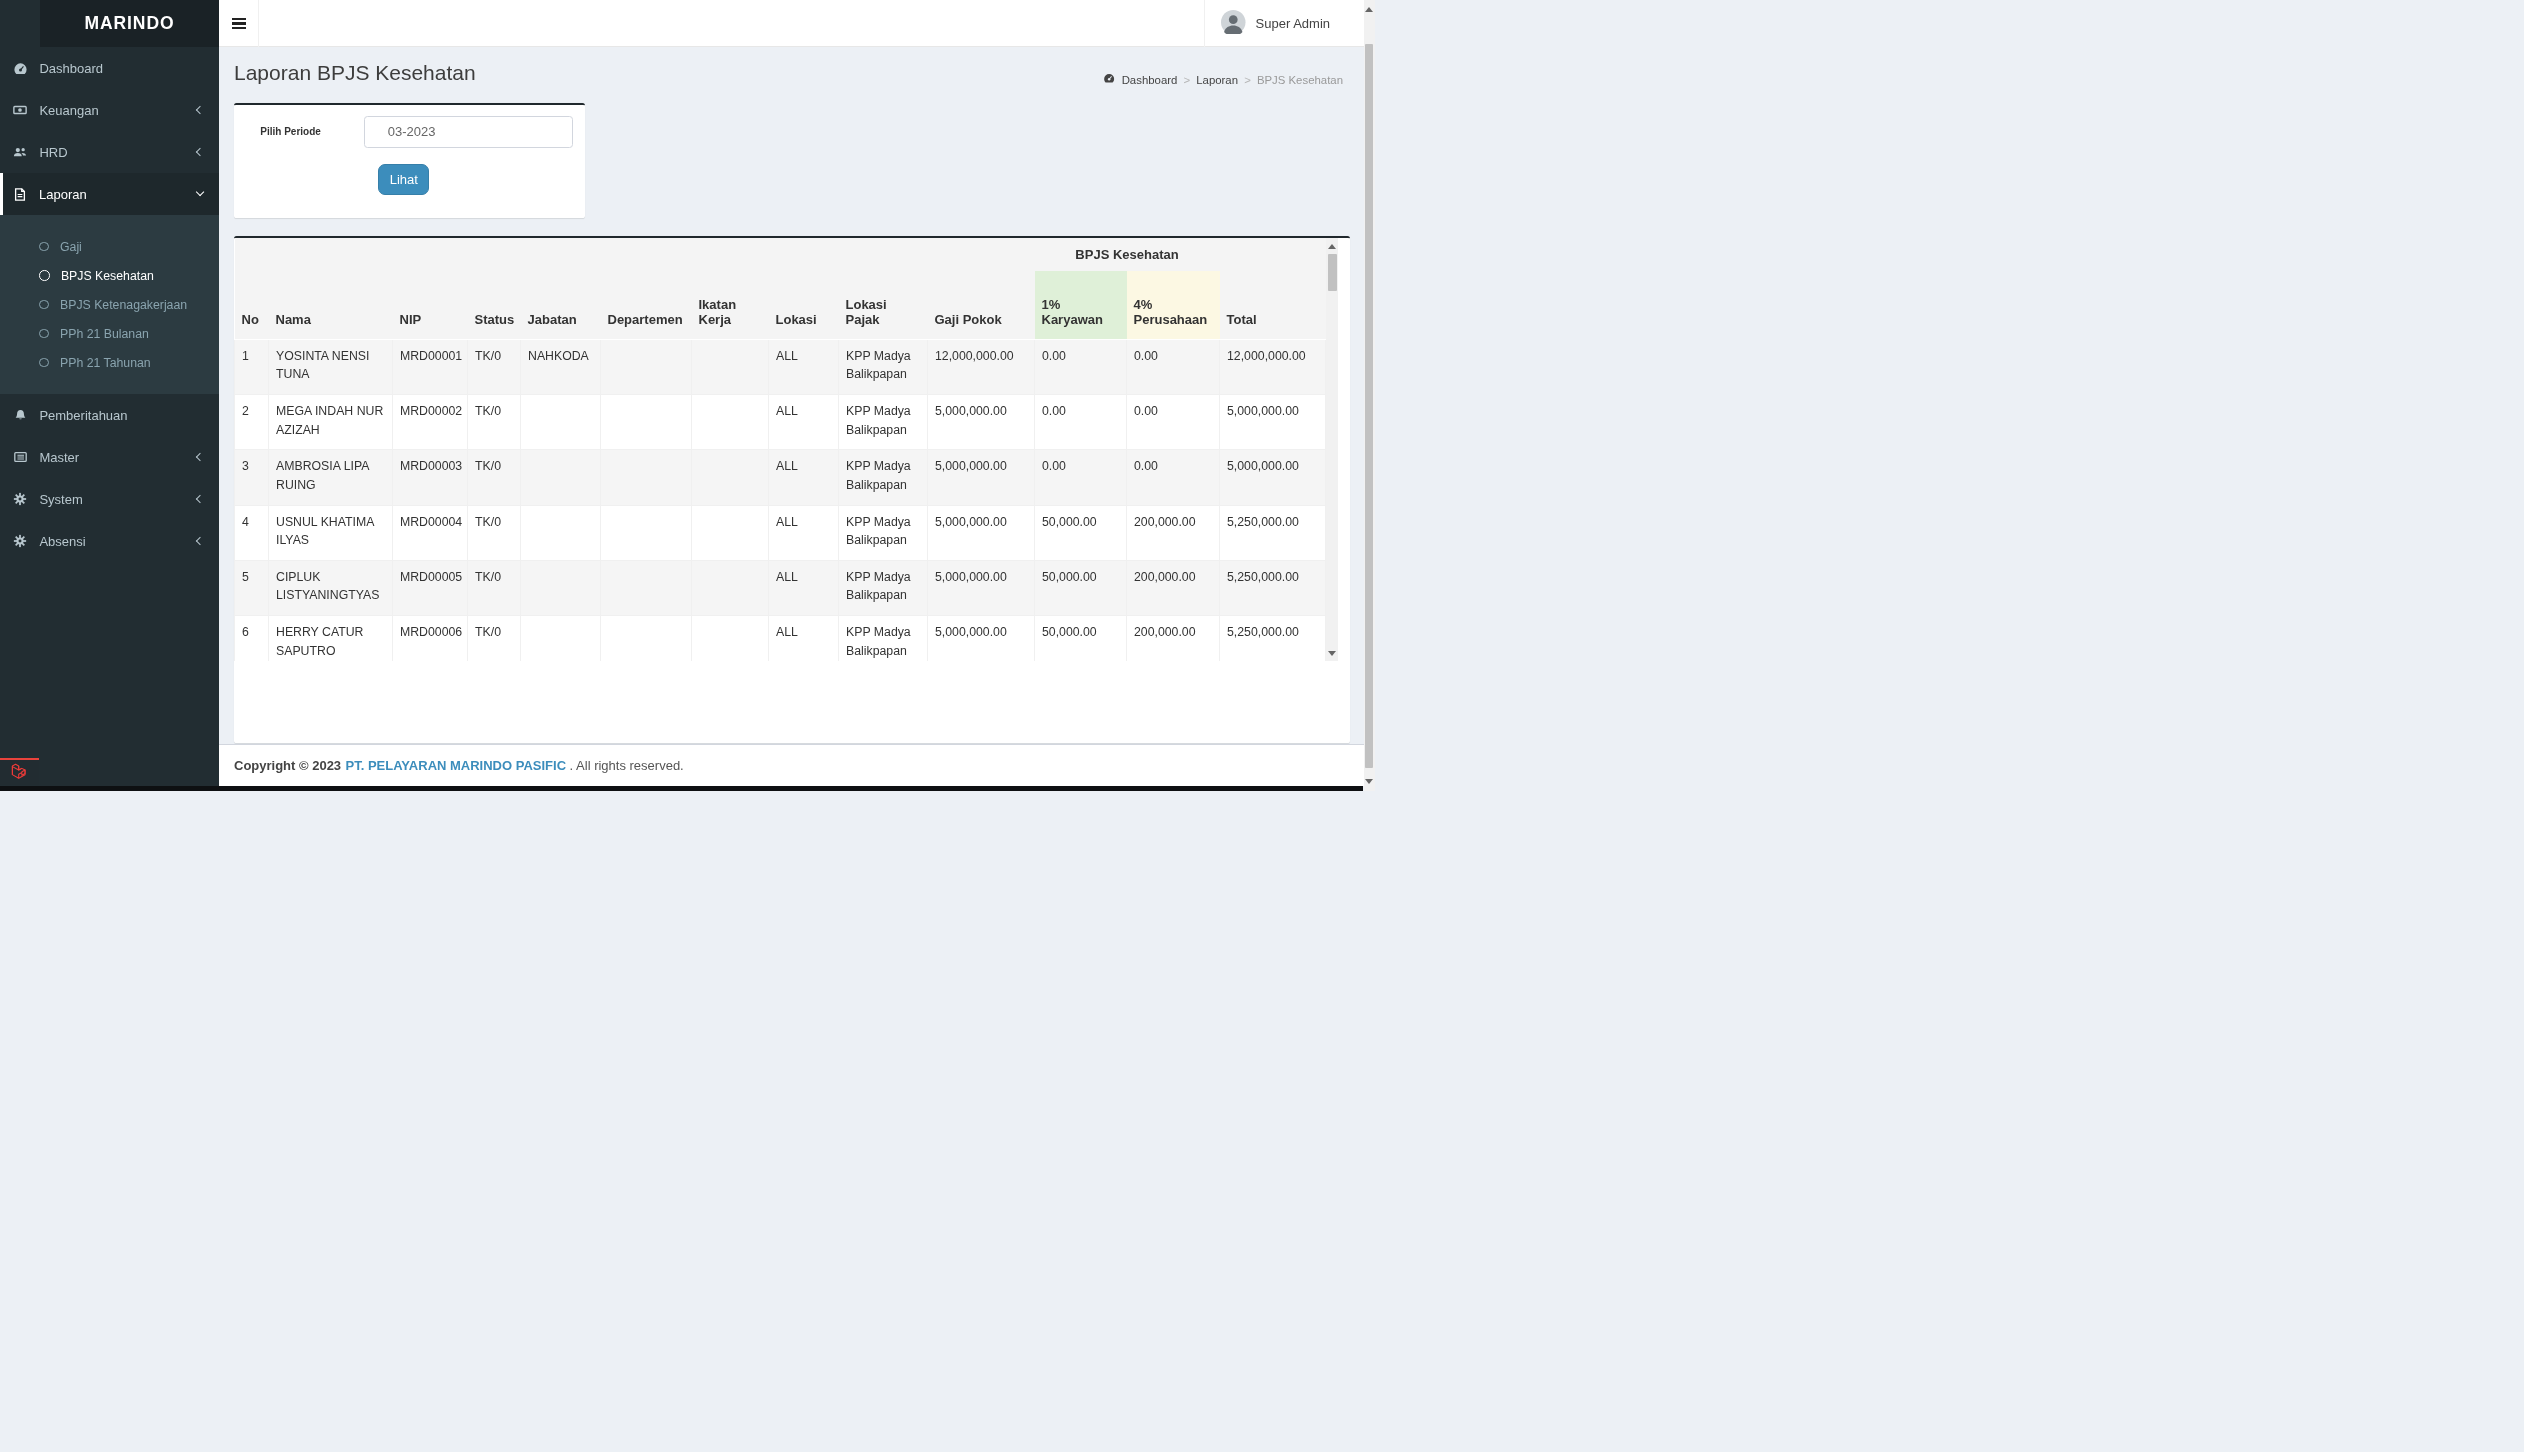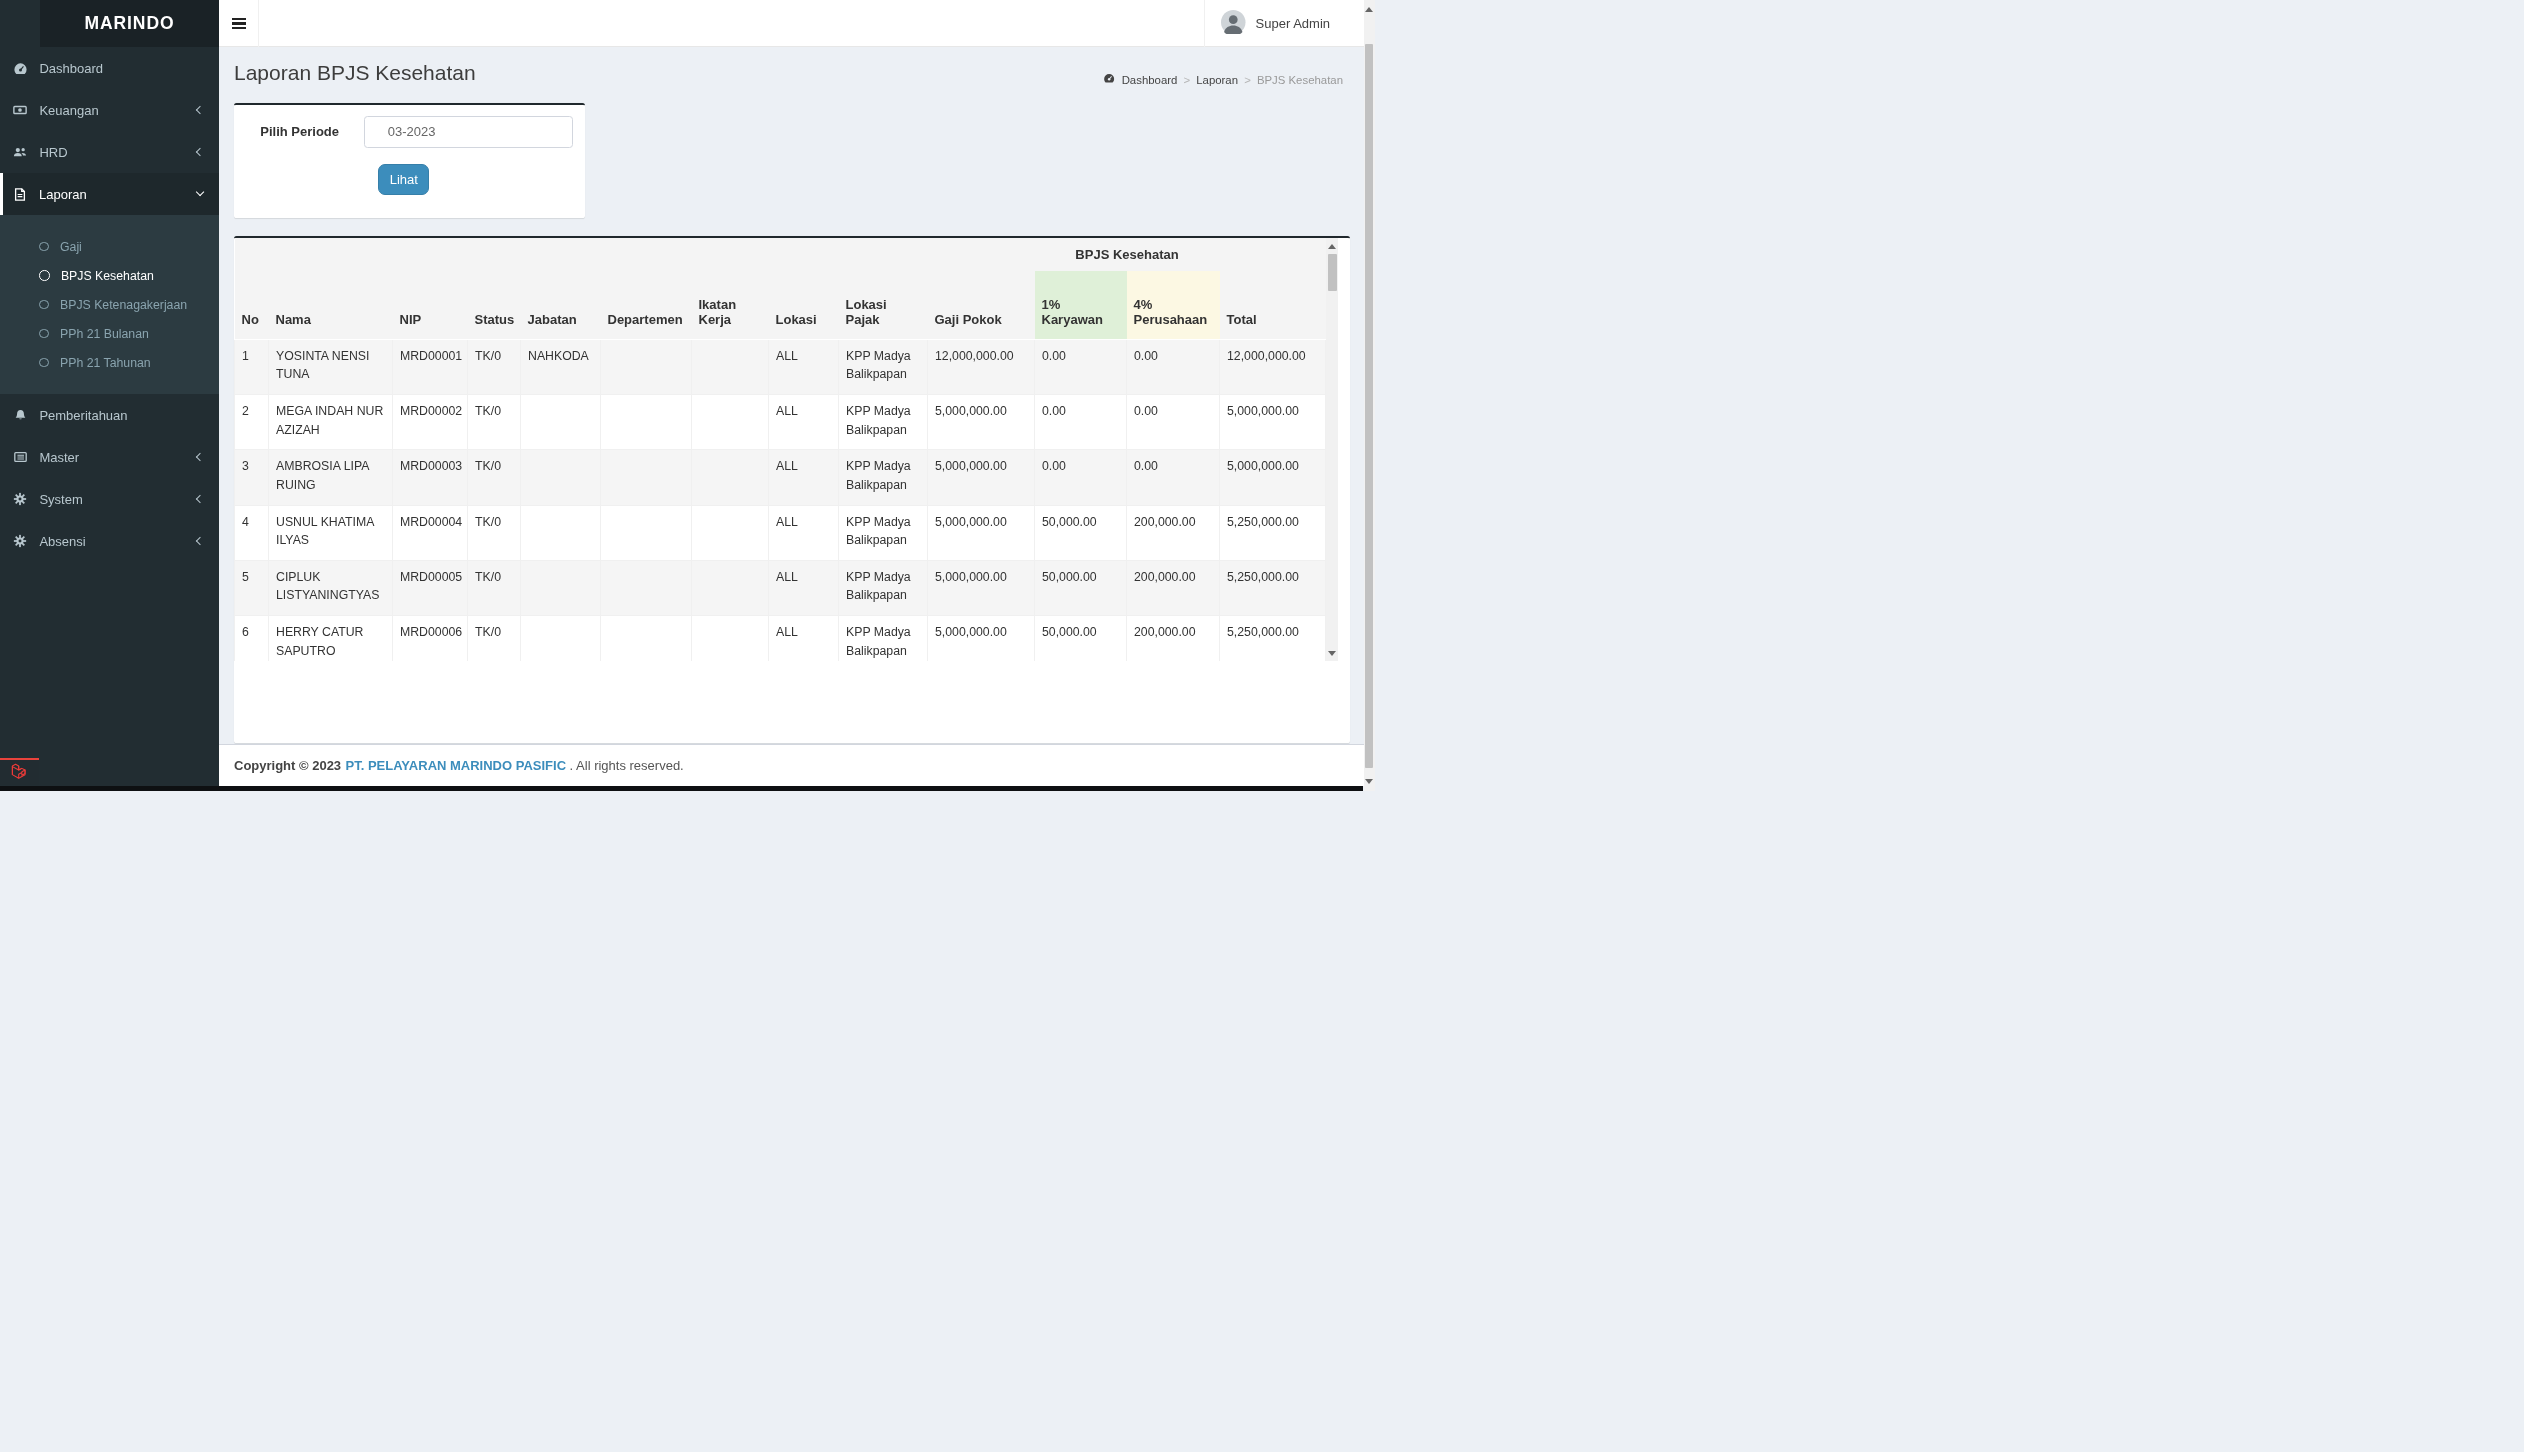--- a/index.html
+++ b/index.html
@@ -33,21 +33,21 @@
   #content { position:absolute; left:219px; top:47px; width:1155px; height:697px; background:#ecf0f5; padding:14px 24.5px 0 15px; }
   #pagetitle { font-size:21px; font-weight:300; color:#3d3d3d; }
   #breadcrumb { position:absolute; right:31px; top:25.4px; font-size:11.4px; color:#444; display:flex; align-items:center; gap:6.1px; }
   #breadcrumb .sep { color:#b5b5b5; }
   #breadcrumb .bc-active { color:#999; }
   #breadcrumb .bc-link { cursor:pointer; }
 
   .card { background:#fff; border-radius:2.6px; border-top:2.6px solid #20282d; box-shadow:0 0.9px 0.9px rgba(0,0,0,.1); }
   #filtercard { width:351px; margin-top:17.5px; padding:8.8px 12.3px 23px; }
   .form-row { display:flex; align-items:center; margin-top:2.6px; }
-  .form-row label { width:132px; padding-left:14px; font-size:13px; font-weight:700; color:#333; }
+  .form-row label { width:132px; padding-left:14px; font-size:10px; font-weight:700; color:#333; }
   #periode-input { width:209px; height:32px; border:0.9px solid #d2d6de; border-radius:3.5px; padding:0 23px; font-size:13px; color:#666; font-family:inherit; }
   #lihat-btn { margin:16px 0 0 132px; width:51px; height:31px; background:#3c8dbc; border:0.9px solid #367fa9; border-radius:7px; color:#fff; font-size:13px; font-family:inherit; cursor:pointer; }
 
   #reportcard { width:1116px; margin-top:18.4px; height:507px; position:relative; }
   #reporthead { height:46px; position:relative; }
   #reporttitle { position:absolute; left:10.5px; top:13px; font-size:16px; font-weight:300; color:#444; }
   .hbtns { position:absolute; right:18.4px; top:8.8px; display:flex; gap:5.3px; }
   .hbtn { width:33px; height:33px; border-radius:2.6px; display:flex; align-items:center; justify-content:center; cursor:pointer; }
   .hbtn.blue { background:#3c8dbc; border:0.9px solid #367fa9; }
   .hbtn.green { background:#00a65a; border:0.9px solid #008d4c; }

